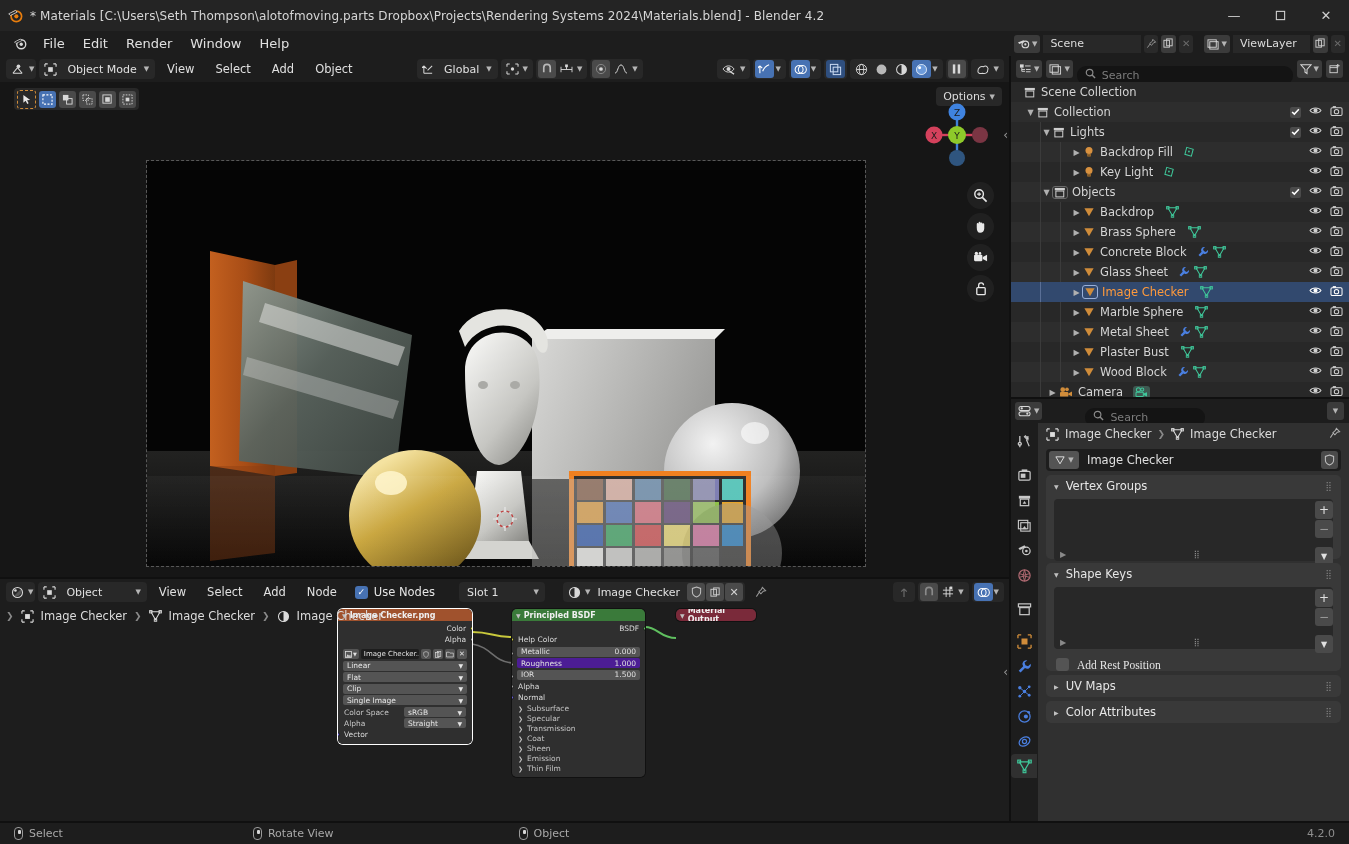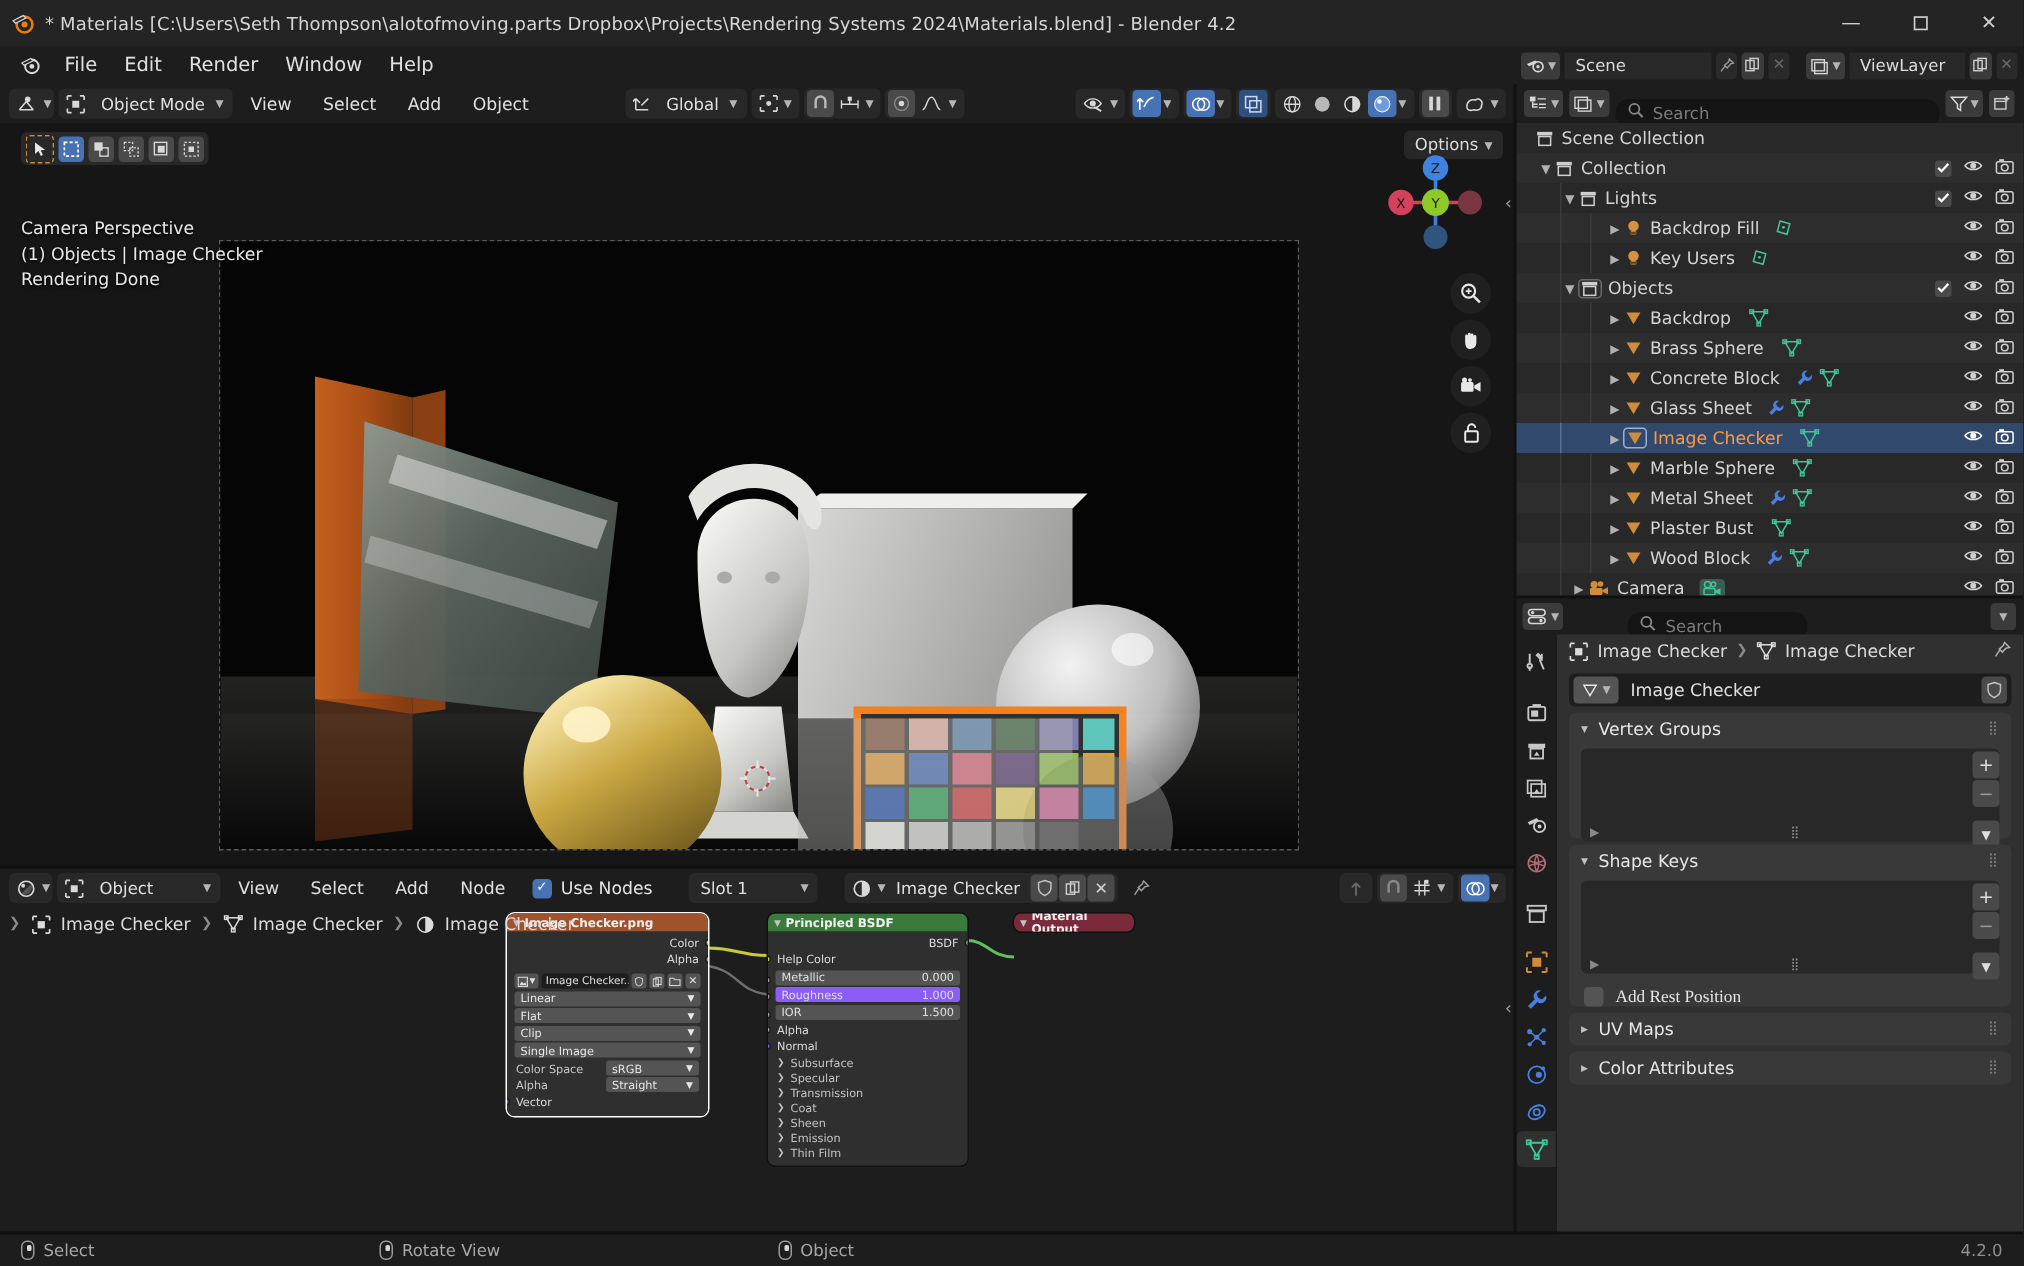--- a/index.html
+++ b/index.html
@@ -140,21 +140,21 @@
   .node { position:absolute; border-radius:5px; background:#30303099; box-shadow:0 0 0 1px #ffffff; overflow:hidden; }
   .node.nosel { box-shadow:0 0 0 1px #111; }
   .node-head { height:12px; display:flex; align-items:center; gap:3px; padding:0 4px; font-size:8px; color:#f0f0f0; font-weight:bold;}
   .node-body { padding:2px 0 4px 0; background:#303030ee;}
   .sockrow { height:11px; display:flex; align-items:center; position:relative; font-size:7.5px; color:#dcdcdc; padding:0 6px;}
   .sockrow.r { justify-content:flex-end;}
   .sock { position:absolute; width:5px; height:5px; border-radius:50%; border:1px solid #1a1a1a;}
   .sock.l { left:-3px;}
   .sock.r { right:-3px;}
   .nfield { margin:1.5px 5px; height:10px; background:#545454; border-radius:2px; display:flex; align-items:center; padding:0 4px; font-size:7.5px; color:#e0e0e0;}
-  .nfield.blue { background:#8b5cf6;}
+  .nfield.blue { background:#4c1d95;}
   .nfield .v { margin-left:auto;}
   .ndrop { margin:1.5px 5px; height:10px; background:#545454; border-radius:2px; display:flex; align-items:center; padding:0 4px; font-size:7.5px; color:#e8e8e8;}
   .ndrop .c { margin-left:auto; font-size:6px;}
   .nrow2 { display:flex; align-items:center; padding:0 6px; height:11px; font-size:7.5px; gap:4px;}
   .nrow2 .lbl { color:#c8c8c8;}
   .nrow2 .ctl { margin-left:auto; flex:0 0 62px; height:10px; background:#545454; border-radius:2px; display:flex; align-items:center; padding:0 4px; font-size:7.5px;}
   .subrow { height:10px; display:flex; align-items:center; gap:4px; padding:0 6px; font-size:7.5px; color:#c4c4c4;}
   .tri { font-size:6px; color:#c0c0c0;}
 
   
@@ -444,25 +444,20 @@
               <rect x="4" y="4" width="4" height="4" fill="#d8d8d8"></rect>
             </svg>
         </div>
       </div>
 
       <div class="optbtn">
         <span>Options</span>
         <span class="chev">▼</span>
       </div>
 
-      <div class="vp-overlaytext">
-        <div>Camera Perspective</div>
-        <div>(1) Objects | Image Checker</div>
-        <div>Rendering Done</div>
-      </div>
 
       <div class="sidearrow">‹</div>
 
       <div class="renderframe"></div>
       <div class="render">
         <svg width="718" height="405" viewBox="0 0 718 405">
           <defs>
             <linearGradient id="floor" x1="0" y1="0" x2="0" y2="1">
               <stop offset="0%" stop-color="#3a3a38"></stop>
                 <stop offset="100%" stop-color="#0a0a0a"></stop>
@@ -796,21 +791,21 @@
           <div class="treeline" style="left:50px"></div>
         <div style="width:60px"></div>
         <div class="ol-disc">▶</div>
         <span style="margin-right:5px;display:flex">
           <svg width="12" height="12" viewBox="0 0 13 13">
               <circle cx="6.5" cy="5" r="3.8" fill="#d8913f"></circle>
               <rect x="4.4" y="8.6" width="4.2" height="2.8" rx="0.8" fill="#d8913f"></rect>
               <path d="M4.6 9.6 h3.8 M4.6 10.7 h3.8" stroke="#3a2a10" stroke-width="0.7"></path>
             </svg>
         </span>
-        <span class="ol-name">Key Users</span>
+        <span class="ol-name">Key Light</span>
         <span style="margin-left:10px;display:flex">
           <svg width="13" height="12" viewBox="0 0 14 13">
               <path d="M4 1.5 L11 3.5 L9 11 L2 9 Z" fill="none" stroke="#3fc79a" stroke-width="1.1"></path>
               <circle cx="6.4" cy="6" r="1" fill="#3fc79a"></circle>
             </svg>
         </span>
         <div class="ol-icons">
           <span><svg width="13" height="11" viewBox="0 0 14 12">
                 <path d="M1 6 C3.4 2.3 10.6 2.3 13 6 C10.6 9.7 3.4 9.7 1 6 Z" fill="none" stroke="#cfcfcf" stroke-width="1.1"></path>
                 <circle cx="7" cy="6" r="2.2" fill="#cfcfcf"></circle>

